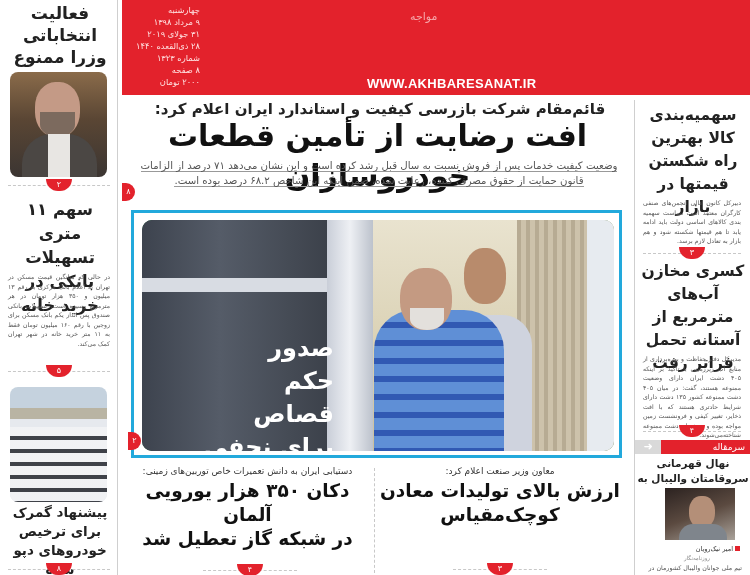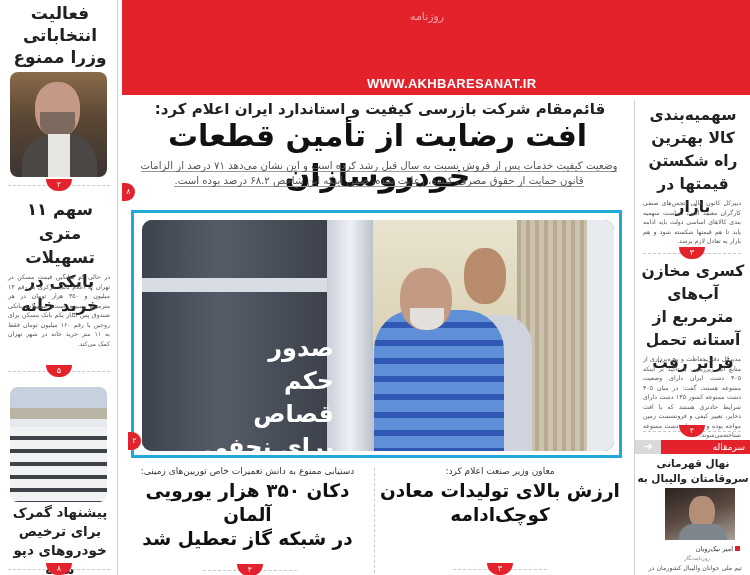--- a/index.html
+++ b/index.html
@@ -78,22 +78,31 @@
   <div class="photo" style="position:absolute;left:10px;top:387px;width:97px;height:115px;background:linear-gradient(180deg,#c5d2de 0 18%,#b9b4a3 18% 28%,#e6e9ee 28%);">
     <div style="position:absolute;left:0;top:40px;width:97px;height:75px;background:repeating-linear-gradient(180deg,#f2f3f5 0 9px,#2c2f36 9px 13px);opacity:0.9;"></div>
   </div>
   <div class="rtl headline-side" style="position:absolute;left:6px;top:503px;width:108px;font-size:13.5px;line-height:19px;">پیشنهاد گمرک برای ترخیص خودروهای دپو شده</div>
   <div class="sep" style="position:absolute;left:0;top:563px;width:118px;">
       <div class="pg">۸</div>
     </div>
 </div>
 
 <div class="masthead">
+  <div class="dateblock">
+    <div>چهارشنبه</div>
+    <div>۹ مرداد ۱۳۹۸</div>
+    <div>۳۱ جولای ۲۰۱۹</div>
+    <div>۲۸ ذی‌القعده ۱۴۴۰</div>
+    <div>شماره ۱۳۲۳</div>
+    <div>۸ صفحه</div>
+    <div>۲۰۰۰ تومان</div>
+  </div>
   <div class="logo">
-    <div class="jahan">روزنامه</div>
+    <div class="jahan">مواجه</div>
   </div>
   <div class="url">WWW.AKHBARESANAT.IR</div>
 </div>
 
 <div class="kicker">قائم‌مقام شرکت بازرسی کیفیت و استاندارد ایران اعلام کرد:</div>
 <div class="main-head">افت رضایت از تأمین قطعات خودروسازان</div>
 <div class="lead">
   <div><span>وضعیت کیفیت خدمات پس از فروش نسبت به سال قبل رشد کرده است و این نشان می‌دهد ۷۱ درصد از الزامات</span></div>
   <div><span>قانون حمایت از حقوق مصرف کننده، رعایت شده، ضمن اینکه این شاخص ۶۸.۲ درصد بوده است.</span></div>
 </div>
@@ -115,34 +124,34 @@
     <div class="overlay-text">
       <div>صدور</div>
       <div>حکم قصاص</div>
       <div>برای نجفی</div>
     </div>
   </div>
 </div>
 <div class="pgmark" style="left:128px;top:432px;">۲</div>
 
 <div class="bottom-story" style="left:125px;width:245px;">
-  <div class="k">دستیابی ممنوع به دانش تعمیرات خاص توربین‌های زمینی:</div>
+  <div class="k">دستیابی ایران به دانش تعمیرات خاص توربین‌های زمینی:</div>
   <div class="h">دکان ۳۵۰ هزار یورویی آلمان</div>
   <div class="h">در شبکه گاز تعطیل شد</div>
 </div>
 <div class="sep" style="position:absolute;left:195px;top:564px;width:110px;">
     <div class="pg">۴</div>
   </div>
 
 <div class="vsep"></div>
 
 <div class="bottom-story" style="left:380px;width:240px;">
   <div class="k">معاون وزیر صنعت اعلام کرد:</div>
   <div class="h">ارزش بالای تولیدات معادن</div>
-  <div class="h">کوچک‌ادامه</div>
+  <div class="h">کوچک‌مقیاس</div>
 </div>
 <div class="sep" style="position:absolute;left:445px;top:563px;width:110px;">
     <div class="pg">۳</div>
   </div>
 
 <div class="rightcol">
   <div class="rtl headline-side" style="position:absolute;left:4px;top:4px;width:108px;font-size:15.5px;line-height:23px;">سهمیه‌بندی کالا بهترین راه شکستن قیمتها در بازار</div>
   <div class="body-small" style="position:absolute;left:0;top:98px;width:114px;">دبیرکل کانون عالی انجمن‌های صنفی کارگران معتقد است سیاست سهمیه بندی کالاهای اساسی دولت باید ادامه یابد تا هم قیمتها شکسته شود و هم بازار به تعادل لازم برسد.</div>
   <div class="sep" style="position:absolute;left:0;top:147px;width:114px;">
       <div class="pg">۳</div>

